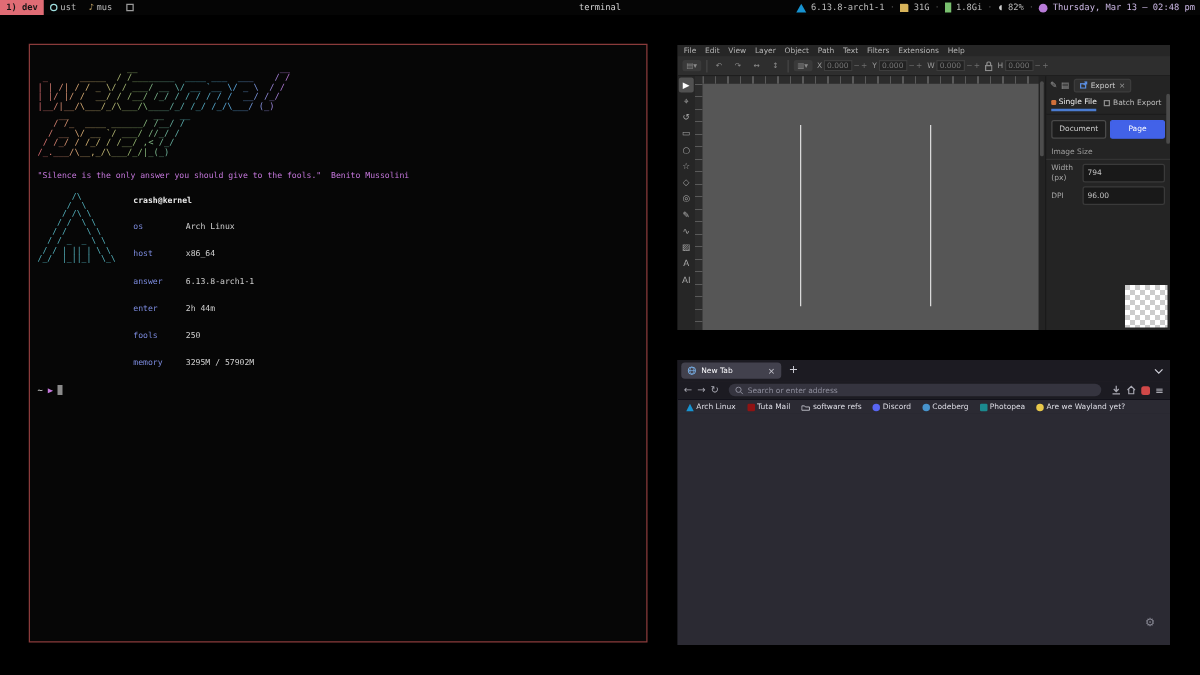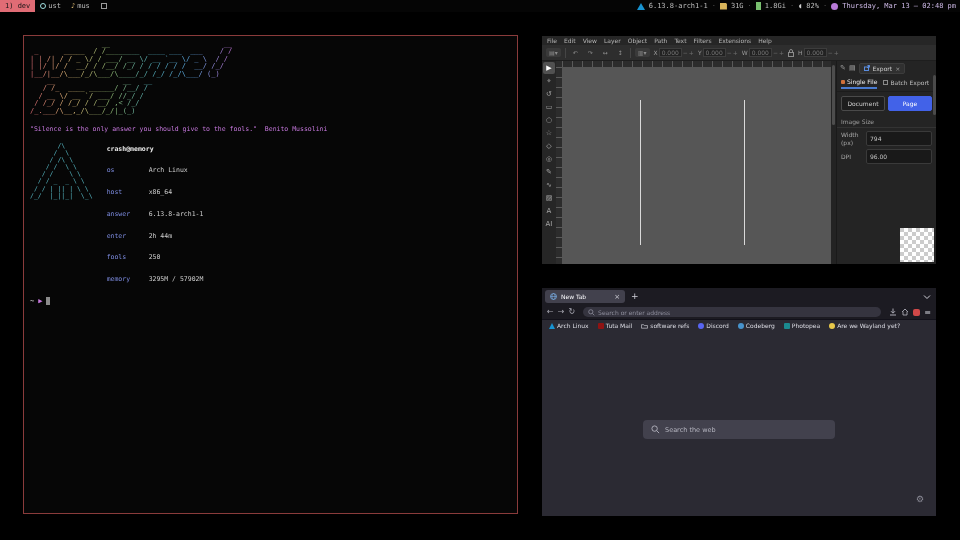--- a/index.html
+++ b/index.html
@@ -6,38 +6,38 @@
   html,body { background:#000; }
   .desktop { position:relative; width:960px; height:540px; background:#000; overflow:hidden;
              font-family:"DejaVu Sans", sans-serif; }
 
   
   .topbar { position:absolute; left:0; top:0; width:960px; height:12px; background:#050505;
             display:flex; align-items:center; font-size:7px; color:#bdbdbd;
             font-family:"DejaVu Sans Mono", monospace; }
   .tags { display:flex; align-items:center; height:100%; }
   .tag { display:flex; align-items:center; gap:2px; padding:0 5px; height:100%; }
-  .tag.active { background:#e06c75; color:#151515; font-weight:normal; }
+  .tag.active { background:#e06c75; color:#151515; font-weight:bold; }
   .globe-dot { width:6px; height:6px; border:1px solid #9fdede; border-radius:50%; display:inline-block; }
   .note { color:#d6b56f; font-size:7px; }
   .layoutbox { width:6px; height:6px; border:1px solid #9a9a9a; display:inline-block; margin-left:6px; }
   .bar-title { position:absolute; left:0; right:0; text-align:center; color:#d5d5d5; pointer-events:none; }
   .status { margin-left:auto; display:flex; align-items:center; gap:4px; padding-right:4px; }
   .status .sep { color:#555; }
   .arch-tri { width:0; height:0; border-left:4px solid transparent; border-right:4px solid transparent;
               border-bottom:7px solid #1793d1; display:inline-block; }
   .floppy { width:7px; height:7px; background:#d8b45a; clip-path:polygon(0 0,80% 0,100% 20%,100% 100%,0 100%); display:inline-block; }
   .rambar { width:5px; height:8px; background:#79c06f; display:inline-block; }
   .spk { color:#cfcfcf; font-size:7px; }
   .clockdot { width:7px; height:7px; border-radius:50%; background:#b87bd8; display:inline-block; }
   .datetext { color:#cdb9e6; }
 
   
   .terminal { position:absolute; left:23px; top:35px; width:495px; height:479px;
-              background:#060606; border:1px solid #8a3b3b; padding:5px 6px;
+              background:#060606; border:1px solid #8a3b3b; padding:16px 6px;
               font-family:"DejaVu Sans Mono", monospace; color:#d0d0d0; }
   .art { font-size:7px; line-height:1.06; white-space:pre; color:#7bc0c8; }
   @supports (-webkit-background-clip:text) {
     .art { background:linear-gradient(90deg,#e06c75,#e5c07b,#98c379,#56b6c2,#61afef,#c678dd);
            -webkit-background-clip:text; background-clip:text; color:transparent; display:inline-block; }
   }
   .quote { margin-top:8px; font-size:6.5px; color:#c678dd; white-space:pre; }
   .fetch { display:flex; margin-top:10px; gap:14px; }
   .fetch-logo { font-size:6.5px; line-height:1.1; white-space:pre; color:#56b6c2; }
   .fetch-info { font-size:6.5px; line-height:1.5; padding-top:2px; }
@@ -150,20 +150,21 @@
         <span class="globe-dot"></span>
         <span>ust</span>
       </div>
       <div class="tag">
         <span class="note">♪</span>
         <span>mus</span>
       </div>
       <span class="layoutbox"></span>
     </div>
 
+    <div class="bar-title">terminal</div>
 
     <div class="status">
       <span class="arch-tri"></span>
       <span>6.13.8-arch1-1</span>
       <span class="sep">·</span>
       <span class="floppy"></span>
       <span>31G</span>
       <span class="sep">·</span>
       <span class="rambar"></span>
       <span>1.8Gi</span>
@@ -191,21 +192,21 @@
     <div class="fetch">
       <pre class="fetch-logo">       /\
       /  \
      / /\ \
     / /  \ \
    / /    \ \
   / / _  _ \ \
  / / | || | \ \
 /_/  |_||_|  \_\</pre>
       <div class="fetch-info">
-        <div class="userhost">crash@memory</div>
+        <div class="userhost">crash@kernel</div>
         <div class="frow"><span class="fkey">os</span><span class="fval">Arch Linux</span></div>
         <div class="frow"><span class="fkey">host</span><span class="fval">x86_64</span></div>
         <div class="frow"><span class="fkey">answer</span><span class="fval">6.13.8-arch1-1</span></div>
         <div class="frow"><span class="fkey">enter</span><span class="fval">2h 44m</span></div>
         <div class="frow"><span class="fkey">fools</span><span class="fval">250</span></div>
         <div class="frow"><span class="fkey">memory</span><span class="fval">3295M / 57902M</span></div>
       </div>
     </div>
     <div class="promptline">
       <span class="tilde">~</span>
@@ -405,24 +406,17 @@
         <span class="bm-sq" style="background:#1b8a8f;"></span>
         <span>Photopea</span>
       </span>
       <span class="bm">
         <span class="bm-ci" style="background:#e8c84a;"></span>
         <span>Are we Wayland yet?</span>
       </span>
     </div>
 
     <div class="b-content">
-      <div class="center-search">
-        <svg width="9" height="9" viewBox="0 0 8 8">
-          <circle cx="3.2" cy="3.2" r="2.4" fill="none" stroke="#b4b4bf" stroke-width="0.8"></circle>
-          <line x1="5" y1="5" x2="7.2" y2="7.2" stroke="#b4b4bf" stroke-width="0.8"></line>
-        </svg>
-        <span class="ph">Search the web</span>
-      </div>
       <span class="gear">⚙</span>
     </div>
   </div>
 
 </div>
 
 </body></html>

